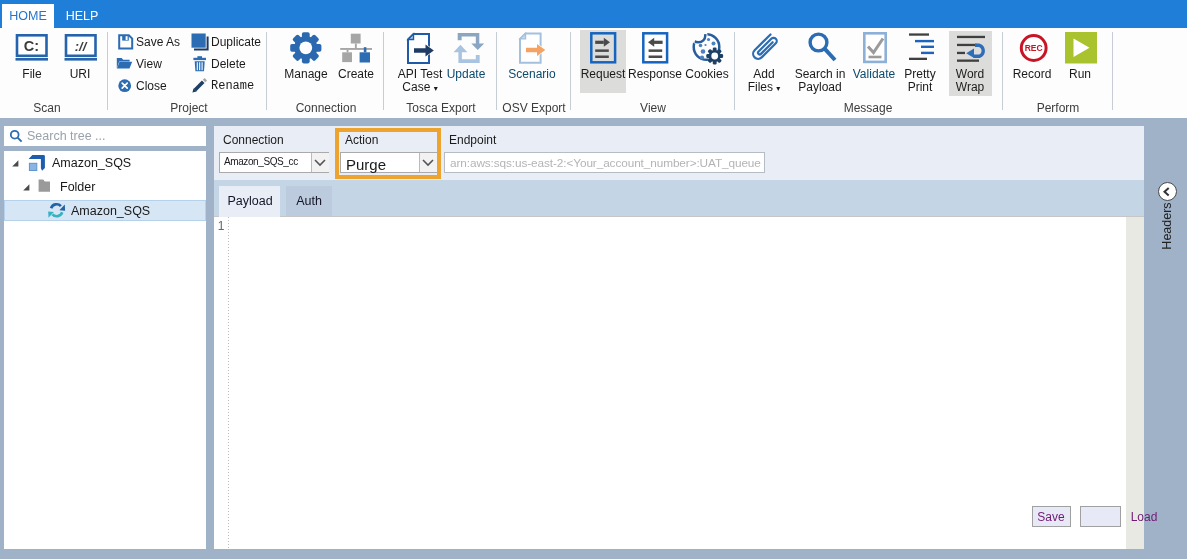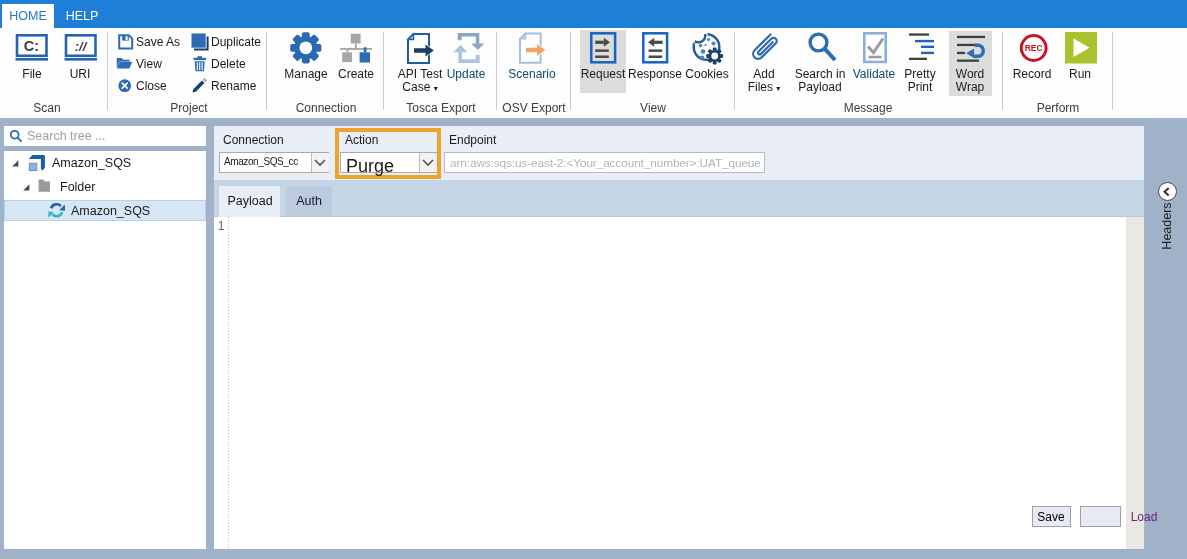--- a/index.html
+++ b/index.html
@@ -60,21 +60,21 @@
 <div class="lbl ctr" style="left:920px;top:68px;text-align:center;">Pretty<br>Print</div>
 <div class="lbl ctr" style="left:970px;top:68px;text-align:center;">Word<br>Wrap</div>
 <div class="lbl ctr" style="left:1032px;top:68px;">Record</div>
 <div class="lbl ctr" style="left:1080px;top:68px;">Run</div>
 
 <div class="lbl" style="left:136px;top:36px;">Save As</div>
 <div class="lbl" style="left:136px;top:58px;">View</div>
 <div class="lbl" style="left:136px;top:80px;">Close</div>
 <div class="lbl" style="left:211px;top:36px;">Duplicate</div>
 <div class="lbl" style="left:211px;top:58px;">Delete</div>
-<div class="lbl" style="left:211px;top:80px;">Rename</div>
+<div class="lbl" style="left:211px;top:80px;font-family:Liberation Mono, monospace;">Rename</div>
 
 <svg style="left:15px;top:34px;" width="34" height="28">
  <rect x="2" y="1.3" width="29.5" height="20.5" fill="#fff" stroke="#2563ad" stroke-width="2.6"></rect>
  <text x="16.5" y="17" text-anchor="middle" font-size="14.5" font-weight="bold" fill="#3d3d3d" font-family="Liberation Sans">C:</text>
  <rect x="0.5" y="24" width="32.5" height="2.6" fill="#2563ad"></rect>
 </svg>
 
 <svg style="left:64px;top:34px;" width="34" height="28">
  <rect x="2" y="1.3" width="29.5" height="20.5" fill="#fff" stroke="#2563ad" stroke-width="2.6"></rect>
  <text x="16.5" y="16.5" text-anchor="middle" font-size="13" font-weight="bold" font-style="italic" fill="#3d3d3d" font-family="Liberation Sans">://</text>
@@ -269,39 +269,39 @@
 
 <div class="abs" style="left:219px;top:152px;width:110px;height:21px;background:#ffffff;border:1px solid #aaaaaa;box-sizing:border-box;"></div>
 <div class="abs" style="left:224px;top:156px;width:87px;overflow:hidden;font-size:10px;letter-spacing:-0.4px;color:#1a1a1a;">Amazon_SQS_cc</div>
 <div class="abs" style="left:311px;top:153px;width:17px;height:19px;background:#f2f2f2;border-left:1px solid #bbbbbb;"></div>
 <svg style="left:314px;top:159px;" width="12" height="8">
     <path d="M1,1 L6,6 L11,1" stroke="#555" stroke-width="1.6" fill="none"></path>
   </svg>
 
 <div class="abs" style="left:335px;top:128px;width:106px;height:51px;border:4px solid #eda42e;box-sizing:border-box;"></div>
 <div class="abs" style="left:340px;top:152px;width:97px;height:21px;background:#ffffff;border:1px solid #aaaaaa;box-sizing:border-box;"></div>
-<div class="abs" style="left:346px;top:156px;font-size:18px;color:#1a1a1a;">Purge</div>
+<div class="abs" style="left:346px;top:156px;font-size:15px;color:#1a1a1a;">Purge</div>
 <div class="abs" style="left:419px;top:153px;width:17px;height:19px;background:#f2f2f2;border-left:1px solid #bbbbbb;"></div>
 <svg style="left:422px;top:159px;" width="12" height="8">
     <path d="M1,1 L6,6 L11,1" stroke="#555" stroke-width="1.6" fill="none"></path>
   </svg>
 
 <div class="abs" style="left:444px;top:152px;width:321px;height:21px;background:#ffffff;border:1px solid #b6bcc3;box-sizing:border-box;"></div>
 <div class="abs" style="left:450px;top:156px;width:312px;overflow:hidden;font-size:11.8px;letter-spacing:-0.1px;color:#b4b4b4;">arn:aws:sqs:us-east-2:&lt;Your_account_number&gt;:UAT_queue</div>
 
 <div class="abs" style="left:219px;top:186px;width:61px;height:31px;background:#e9edf5;"></div>
 <div class="abs" style="left:286px;top:186px;width:46px;height:30px;background:#bccbdd;"></div>
 <div class="abs" style="left:250px;top:194px;transform:translateX(-50%);font-size:12.5px;color:#15152a;">Payload</div>
 <div class="abs" style="left:309px;top:194px;transform:translateX(-50%);font-size:12.5px;color:#15152a;">Auth</div>
 
 <div class="abs" style="left:221px;top:219px;transform:translateX(-50%);font-size:12px;color:#666;">1</div>
 <div class="abs" style="left:228px;top:217px;width:1px;height:332px;background:repeating-linear-gradient(to bottom,#bdbdbd 0,#bdbdbd 1px,transparent 1px,transparent 3px);"></div>
 
 <div class="abs" style="left:1032px;top:506px;width:39px;height:21px;background:#e7eaf6;border:1px solid #a0a0a0;box-sizing:border-box;"></div>
-<div class="abs" style="left:1051px;top:510px;transform:translateX(-50%);font-size:12px;color:#000000;">Save</div>
+<div class="abs" style="left:1051px;top:510px;transform:translateX(-50%);font-size:12px;color:#701a75;">Save</div>
 <div class="abs" style="left:1080px;top:506px;width:41px;height:21px;background:#e7eaf6;border:1px solid #a0a0a0;box-sizing:border-box;"></div>
 <div class="abs" style="left:1144px;top:510px;transform:translateX(-50%);font-size:12px;color:#701a75;">Load</div>
 
 <div class="abs" style="left:1158px;top:181.5px;width:19px;height:19px;background:#ffffff;border:1.5px solid #4a4a4a;border-radius:50%;box-sizing:border-box;"></div>
 <svg style="left:1161px;top:186.5px;" width="12" height="11">
     <path d="M7.7,1 L3.5,4.8 L7.7,8.6" stroke="#333" stroke-width="2" fill="none"></path>
   </svg>
 <div class="abs" style="left:1167px;top:226px;transform:translate(-50%,-50%) rotate(-90deg);font-size:12.5px;color:#222;">Headers</div>
 
 <svg style="left:10px;top:129px;" width="14" height="15">

